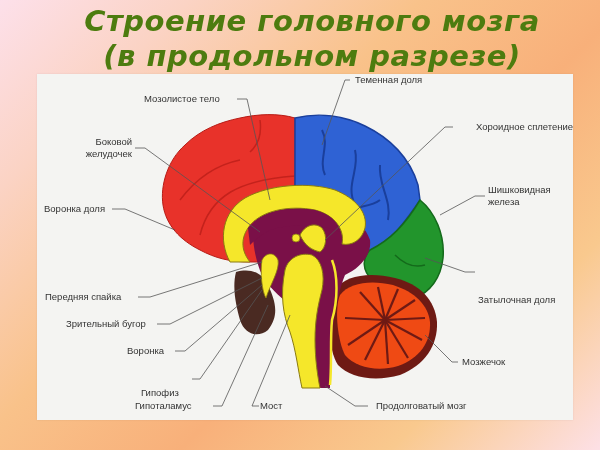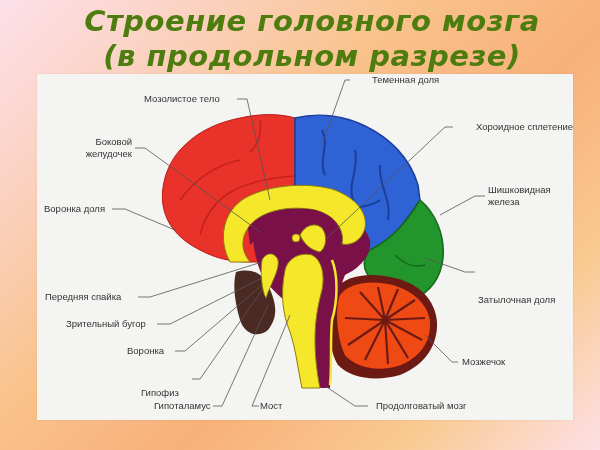--- a/index.html
+++ b/index.html
@@ -102,21 +102,21 @@
 </svg>
 
 <div class="lbl" style="left:144px;top:93px;text-align:center;">Мозолистое тело</div>
 <div class="lbl r" style="left:90px;top:136px;width:42px;">Боковой</div>
 <div class="lbl r" style="left:60px;top:148px;width:72px;">желудочек</div>
 <div class="lbl" style="left:44px;top:203px;">Воронка доля</div>
 <div class="lbl" style="left:45px;top:291px;">Передняя спайка</div>
 <div class="lbl" style="left:66px;top:318px;">Зрительный бугор</div>
 <div class="lbl" style="left:127px;top:345px;">Воронка</div>
 <div class="lbl" style="left:141px;top:373px;margin-top:14px;">Гипофиз</div>
-<div class="lbl" style="left:135px;top:400px;margin-left:19px;">Гипоталамус</div>
+<div class="lbl" style="left:135px;top:400px;">Гипоталамус</div>
 <div class="lbl" style="left:260px;top:400px;">Мост</div>
-<div class="lbl" style="left:355px;top:74px;margin-left:17px;">Теменная доля</div>
+<div class="lbl" style="left:355px;top:74px;">Теменная доля</div>
 <div class="lbl" style="left:476px;top:121px;">Хороидное сплетение</div>
 <div class="lbl" style="left:488px;top:184px;">Шишковидная</div>
 <div class="lbl" style="left:488px;top:196px;">железа</div>
 <div class="lbl" style="left:478px;top:266px;margin-top:28px;">Затылочная доля</div>
 <div class="lbl" style="left:462px;top:356px;">Мозжечок</div>
 <div class="lbl" style="left:376px;top:400px;">Продолговатый мозг</div>
 
 </body></html>

